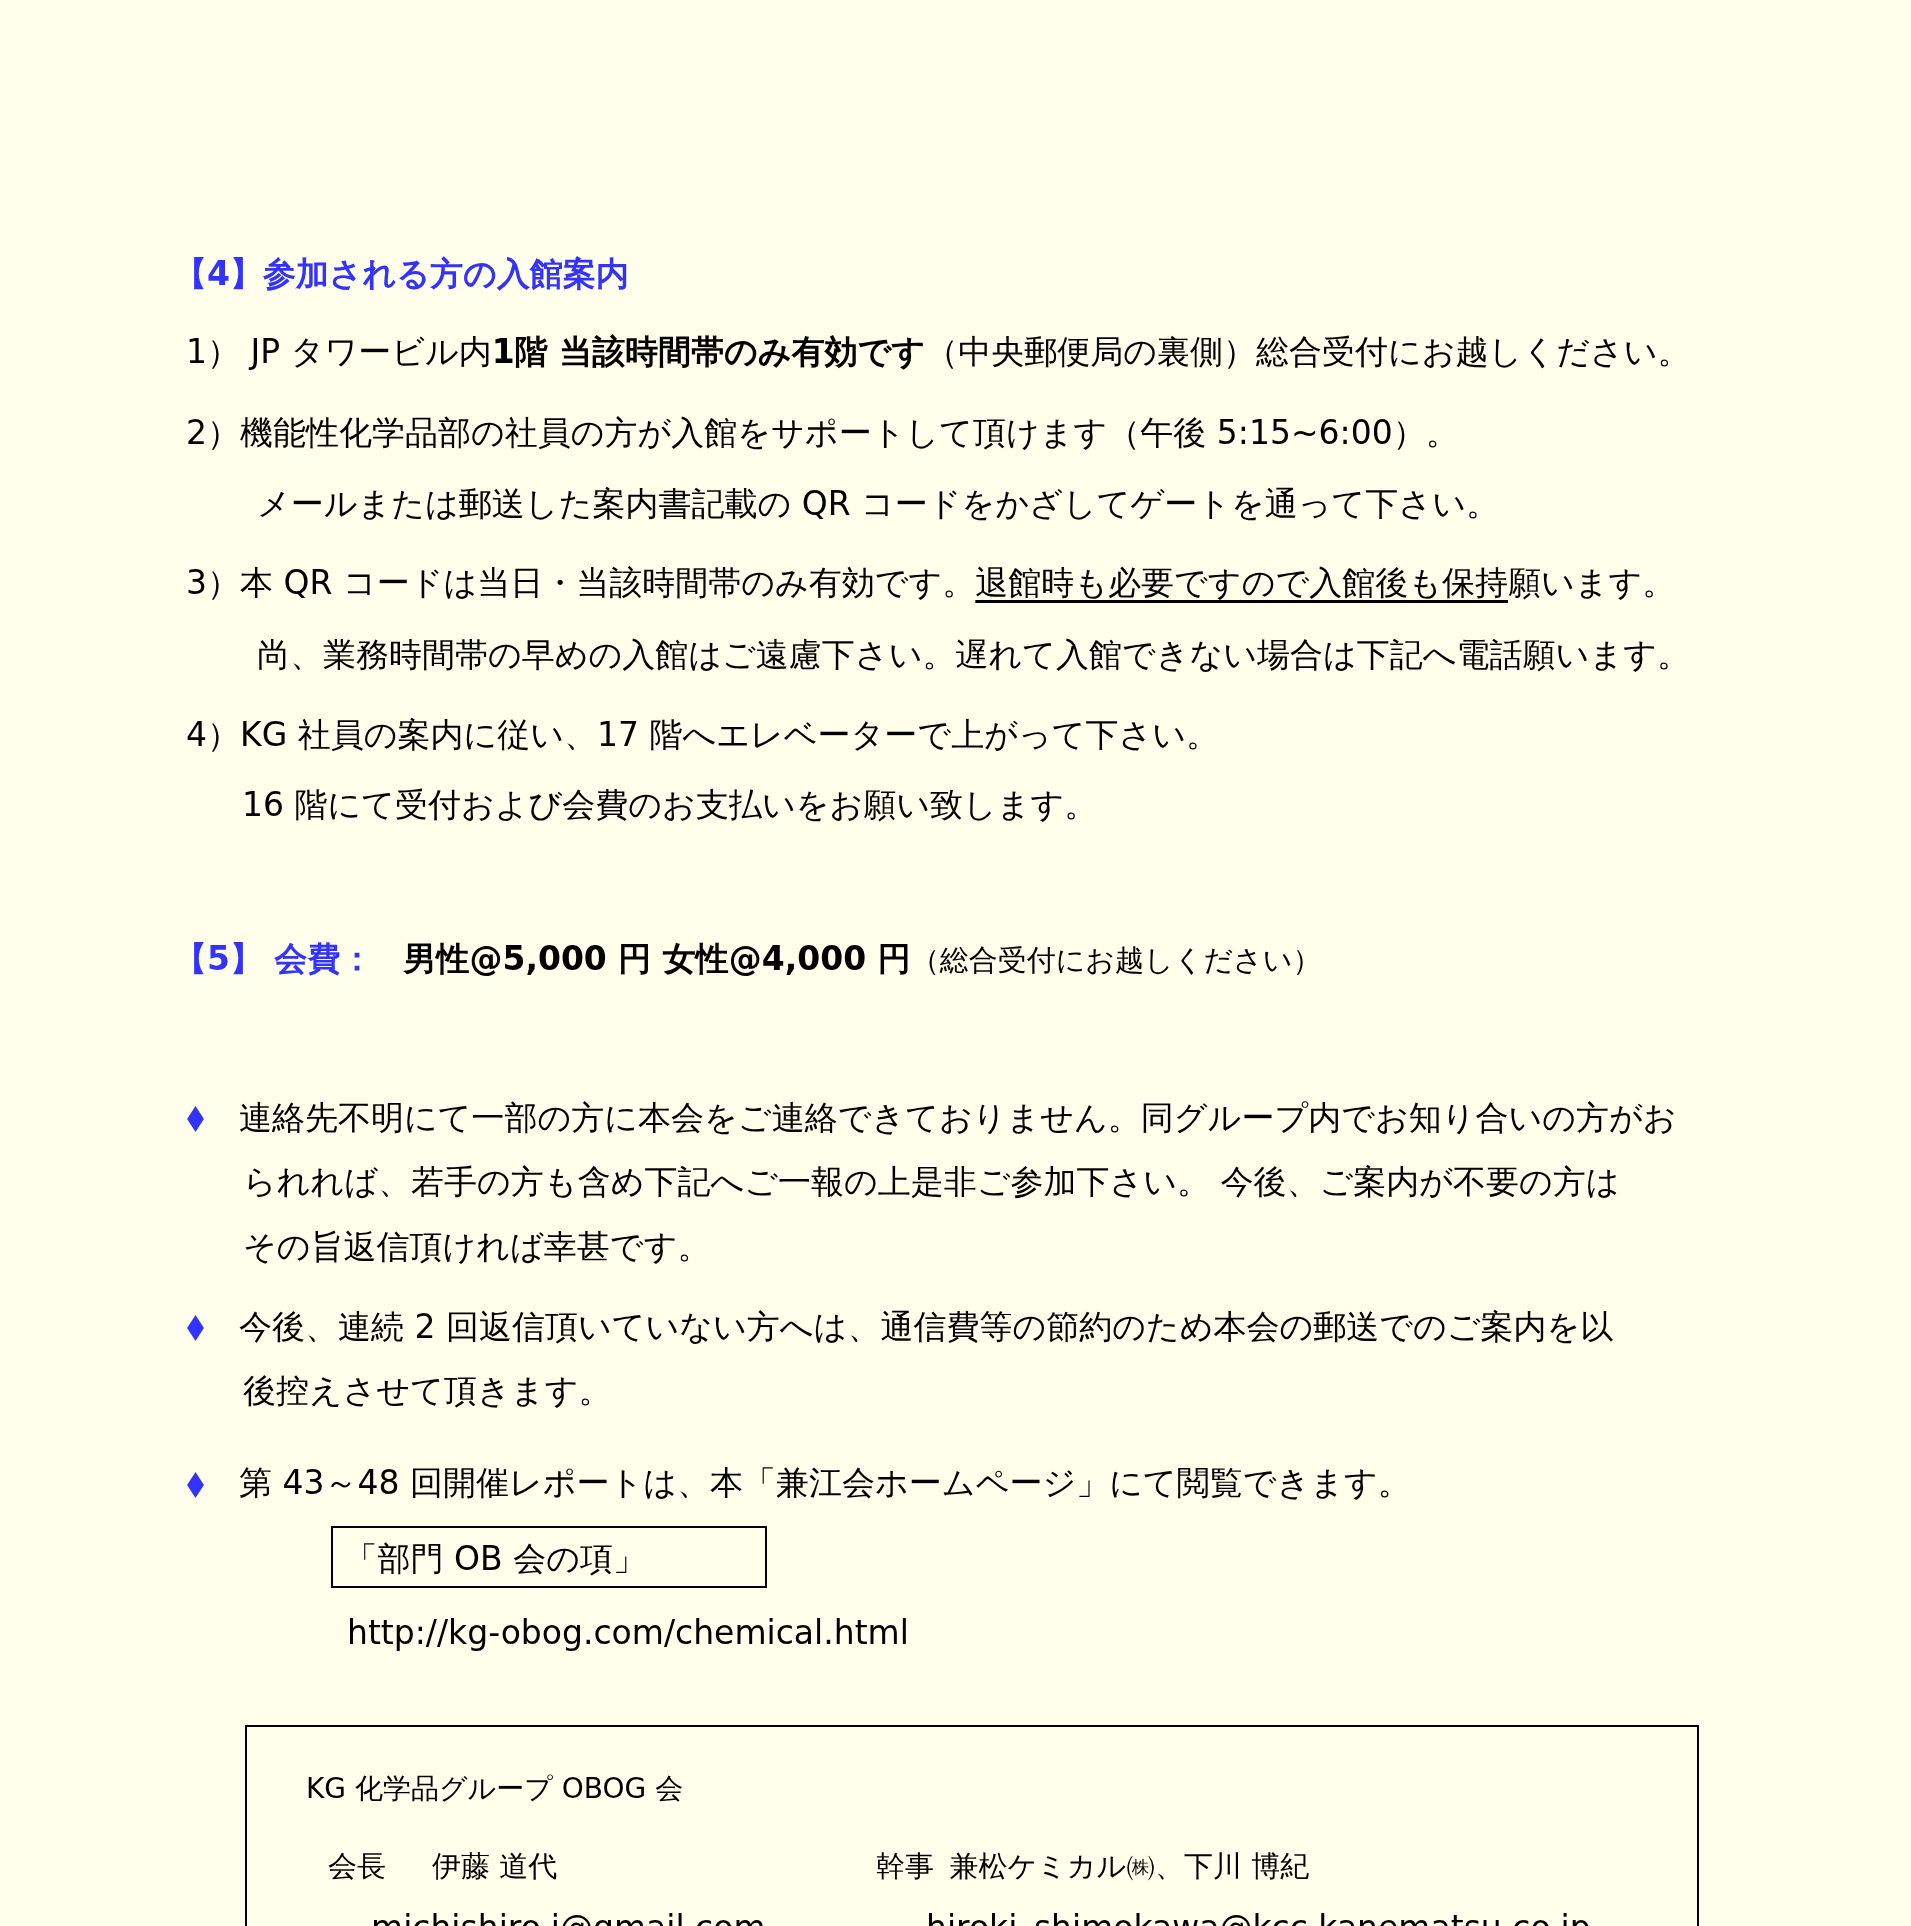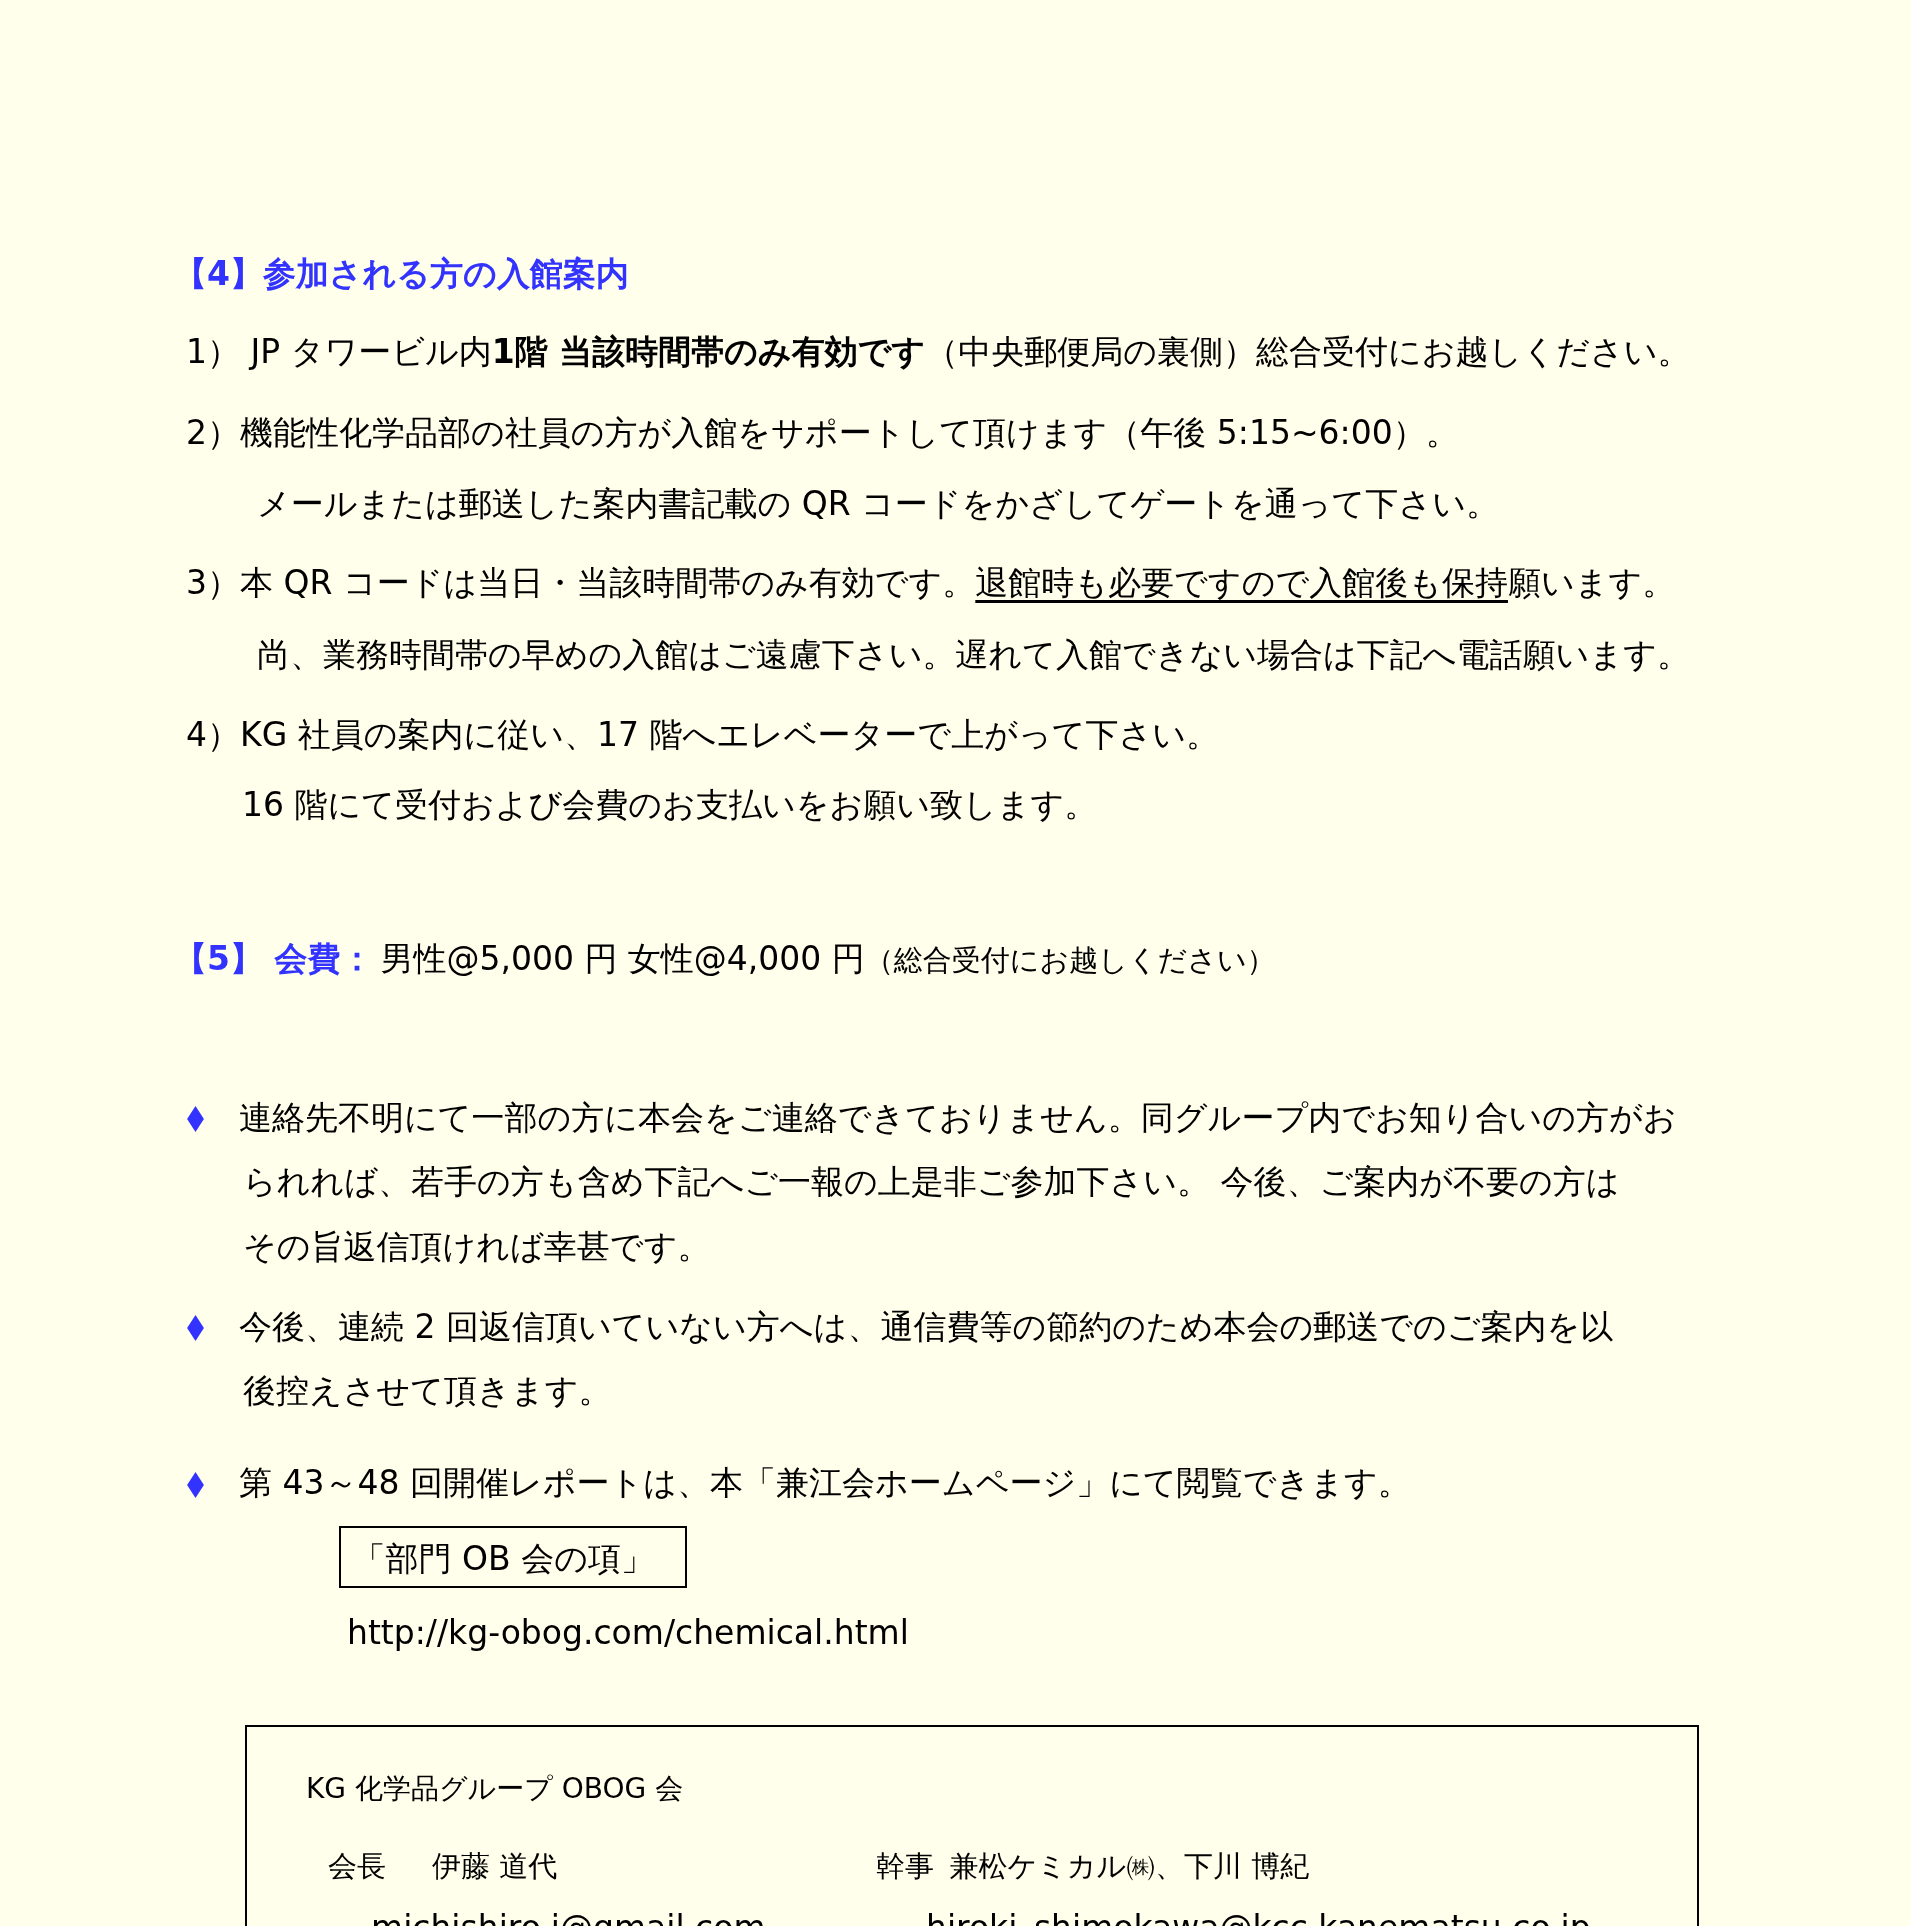--- a/index.html
+++ b/index.html
@@ -15,21 +15,21 @@
   .txt { font-size: 33px; }
   .heading { font-size: 33px; font-weight: bold; color: #3333FF; }
   .bold { font-weight: bold; }
   .ul { text-decoration: underline; text-decoration-thickness: 3.1px; text-underline-offset: 6.2px; }
   .diamond {
     position: absolute; width: 17px; height: 26px;
   }
   .diamond svg { width: 100%; height: 100%; display: block; }
   .small { font-size: 29px; }
   .ref-box {
-    position: absolute; left: 339px; top: 1526px; width: 348px; height: 62px;
+    position: absolute; left: 331px; top: 1526px; width: 436px; height: 62px;
     border: 2.7px solid #000; box-sizing: border-box;
   }
   .ref-box span { position: absolute; left: 11.6px; top: 14px; font-size: 33px; line-height: 1; white-space: nowrap; }
   .contact-box {
     position: absolute; left: 245px; top: 1725px; width: 1454px; height: 341px;
     border: 2.3px solid #000; box-sizing: border-box;
   }
 </style>
 </head>
 <body>
@@ -50,21 +50,21 @@
 </div>
 <div class="abs txt" style="left:257px; top:638px;">尚、業務時間帯の早めの入館はご遠慮下さい。遅れて入館できない場合は下記へ電話願います。</div>
 
 <div class="abs txt" style="left:186px; top:718px;">
   <span>4）</span><span>KG 社員の案内に従い、17 階へエレベーターで上がって下さい。</span>
 </div>
 <div class="abs txt" style="left:242px; top:788px;">16 階にて受付および会費のお支払いをお願い致します。</div>
 
 <div class="abs" style="left:174px; top:942px;">
   <span class="heading">【5】 会費：</span>
-  <span class="txt" style="margin-left:5px;">男性@5,000 円  女性@4,000 円</span><span class="small">（総合受付にお越しください）</span>
+  <span class="txt" style="margin-left:28px;font-weight:bold;">男性@5,000 円  女性@4,000 円</span><span class="small">（総合受付にお越しください）</span>
 </div>
 
 <div class="diamond" style="left:187px; top:1106px;">
   <svg viewBox="0 0 44 68">
       <polygon points="22,0 44,34 22,68 0,34" fill="#3333FF"></polygon>
     </svg>
 </div>
 <div class="abs txt" style="left:239px; top:1101px;">連絡先不明にて一部の方に本会をご連絡できておりません。同グループ内でお知り合いの方がお</div>
 <div class="abs txt" style="left:243px; top:1165px;">られれば、若手の方も含め下記へご一報の上是非ご参加下さい。 今後、ご案内が不要の方は</div>
 <div class="abs txt" style="left:243px; top:1230px;">その旨返信頂ければ幸甚です。</div>

